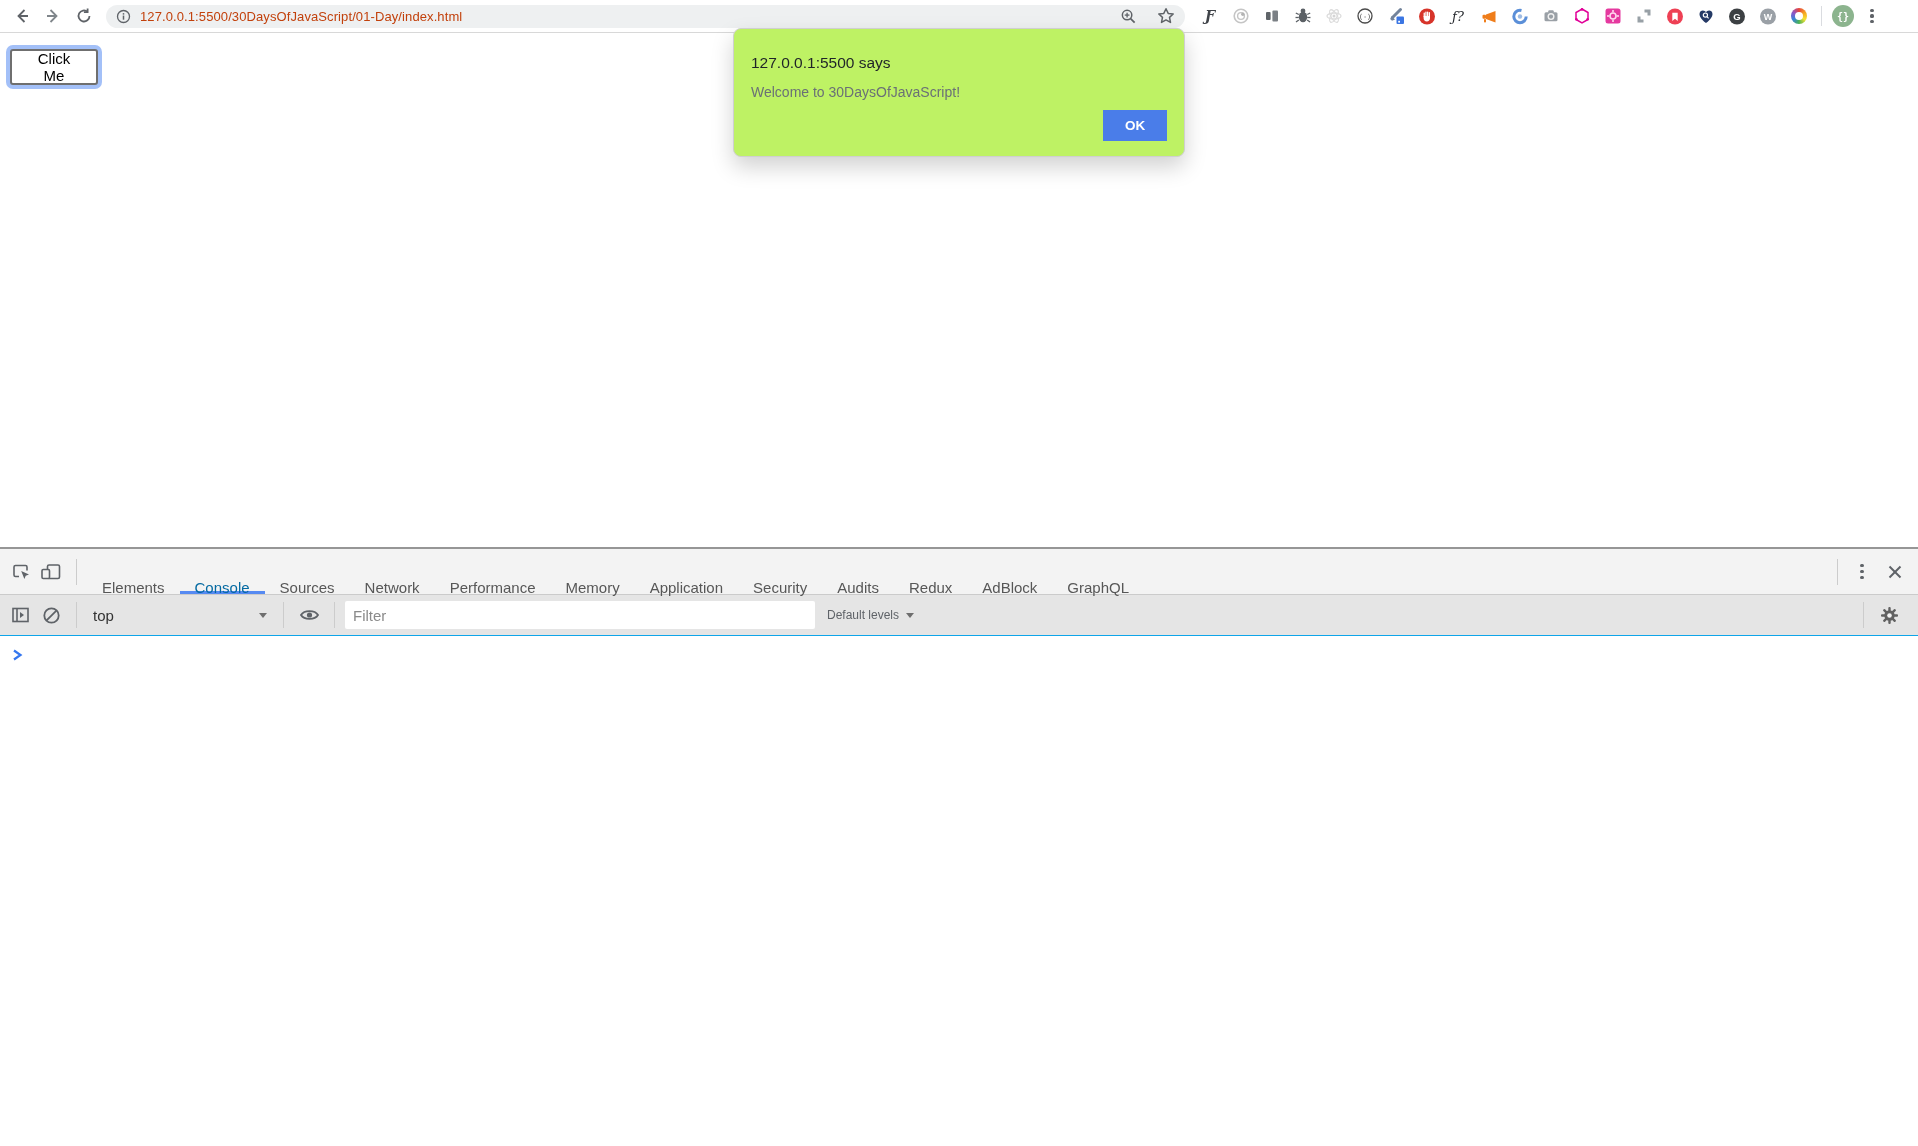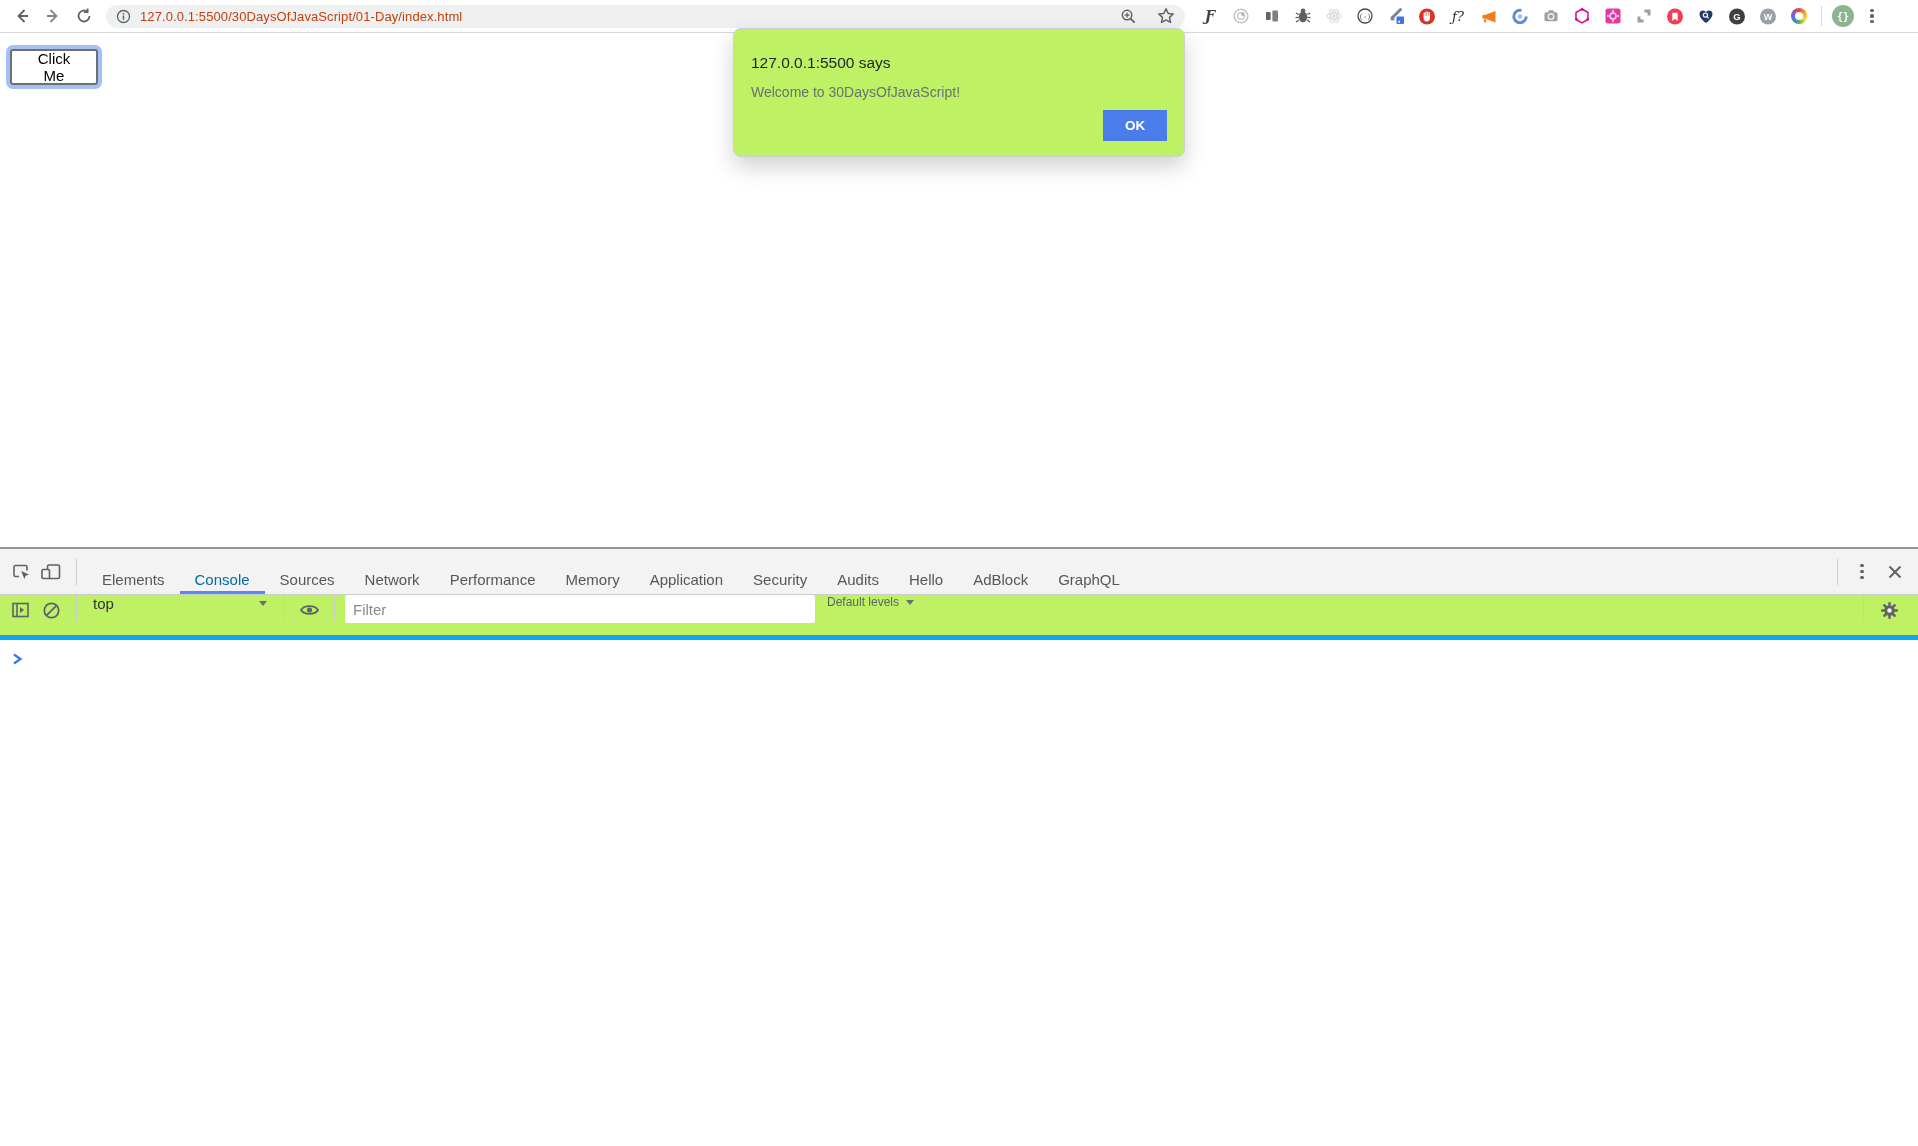--- a/index.html
+++ b/index.html
@@ -59,29 +59,29 @@
     background:#4a7de9;color:#fff;border:none;border-radius:0;
     font-size:13.5px;font-weight:bold;font-family:"Liberation Sans",sans-serif;cursor:pointer;
   }
   
   .devtools{position:absolute;left:0;right:0;top:547px;bottom:0;background:#fff;border-top:2px solid #969696;}
   .dt-tabs{height:45px;background:#f3f3f3;border-bottom:1px solid #cbcbcb;display:flex;align-items:center;}
   .dt-iconbtn{width:30px;height:30px;display:flex;align-items:center;justify-content:center;flex:none;}
   .dt-tabs .dt-iconbtn:first-child{margin-left:6px;}
   .v-sep{width:1px;height:26px;background:#ccc;margin:0 10px;flex:none;}
   .tab{
-    height:45px;line-height:45px;padding:8px 15px;font-size:15px;color:#575757;
+    height:45px;line-height:45px;padding:16px 15px;font-size:15px;color:#575757;
     flex:none;cursor:pointer;box-sizing:border-box;
   }
   .tab.active{color:#0369a1;box-shadow:inset 0 -3px 0 0 #568af2;}
   .dt-right{margin-left:auto;display:flex;align-items:center;}
   .dt-right .v-sep{margin:0 12px;}
   .close-btn{width:30px;height:30px;display:flex;align-items:center;justify-content:center;margin:0 8px 0 6px;}
   
-  .con-toolbar{height:40px;background:#bef264;border-bottom:5px solid #0ea5e9;display:flex;align-items:flex-start;padding:0 0 0 6px;}
+  .con-toolbar{height:40px;background:#e5e5e5;border-bottom:1px solid #0ea5e9;display:flex;align-items:center;padding:0 0 0 6px;}
   .ctx-select{display:flex;align-items:center;width:180px;margin-left:6px;flex:none;cursor:pointer;}
   .ctx-select .lbl{font-size:15px;color:#333;}
   .caret{width:0;height:0;border-left:4.5px solid transparent;border-right:4.5px solid transparent;border-top:5.5px solid #6e6e6e;flex:none;}
   .ctx-select .caret{margin-left:auto;margin-right:6px;}
   .filter-input{
     width:470px;height:28px;border:none;background:#fff;border-radius:2px;
     font-size:15px;color:#333;padding:0 8px;box-sizing:border-box;outline:none;flex:none;
     font-family:"Liberation Sans",sans-serif;
   }
   .filter-input::placeholder{color:#8a8a8a;}
@@ -314,21 +314,21 @@
 
     <div class="tab">Elements</div>
     <div class="tab active">Console</div>
     <div class="tab">Sources</div>
     <div class="tab">Network</div>
     <div class="tab">Performance</div>
     <div class="tab">Memory</div>
     <div class="tab">Application</div>
     <div class="tab">Security</div>
     <div class="tab">Audits</div>
-    <div class="tab">Hello</div>
+    <div class="tab">Redux</div>
     <div class="tab">AdBlock</div>
     <div class="tab">GraphQL</div>
 
     <div class="dt-right">
       <div class="v-sep"></div>
       <div class="kebab">
           <i></i>
           <i></i>
           <i></i>
         </div>

